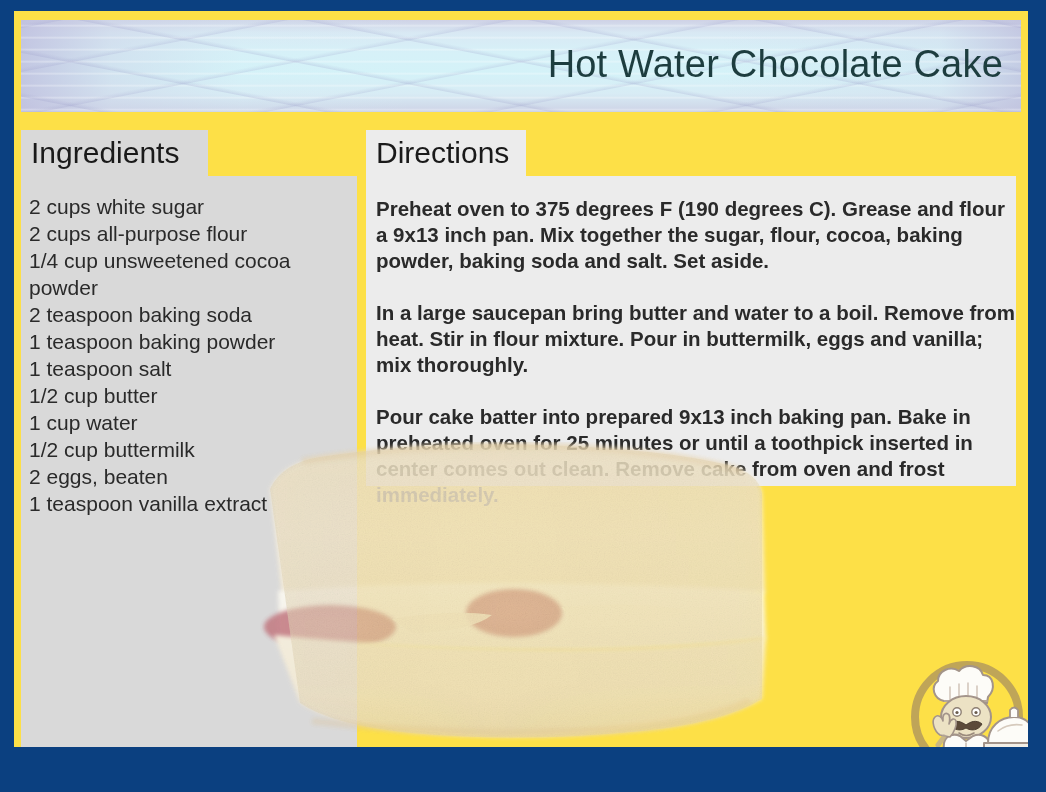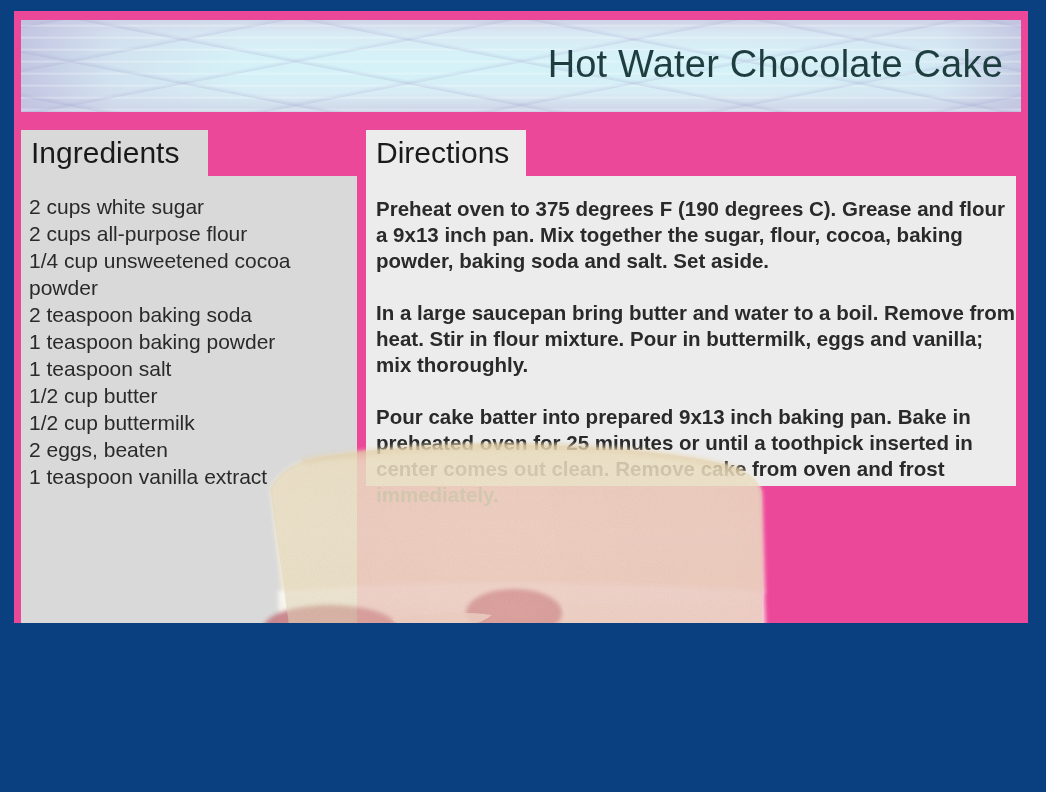--- a/index.html
+++ b/index.html
@@ -20,22 +20,22 @@
     overflow: hidden;
     box-sizing: border-box;
   }
 
   
   #canvas {
     position: absolute;
     left: 14px;
     top: 11px;
     width: 1014px;
-    height: 612px;
-    background: #ec4899;
+    height: 736px;
+    background: #fde047;
     overflow: hidden;
   }
 
   
   #banner {
     position: absolute;
     left: 7px;
     top: 9px;
     width: 1000px;
     height: 92px;
@@ -213,20 +213,21 @@
     <div id="ingredients-header">Ingredients</div>
 
     <div id="ingredients-list">
       <div class="ing-item">2 cups white sugar</div>
       <div class="ing-item">2 cups all-purpose flour</div>
       <div class="ing-item">1/4 cup unsweetened cocoa powder</div>
       <div class="ing-item">2 teaspoon baking soda</div>
       <div class="ing-item">1 teaspoon baking powder</div>
       <div class="ing-item">1 teaspoon salt</div>
       <div class="ing-item">1/2 cup butter</div>
+      <div class="ing-item">1 cup water</div>
       <div class="ing-item">1/2 cup buttermilk</div>
       <div class="ing-item">2 eggs, beaten</div>
       <div class="ing-item">1 teaspoon vanilla extract</div>
     </div>
 
     <div id="directions-panel"></div>
     <div id="directions-header-box"></div>
     <div id="directions-header">Directions</div>
 
     <div id="directions-body">

